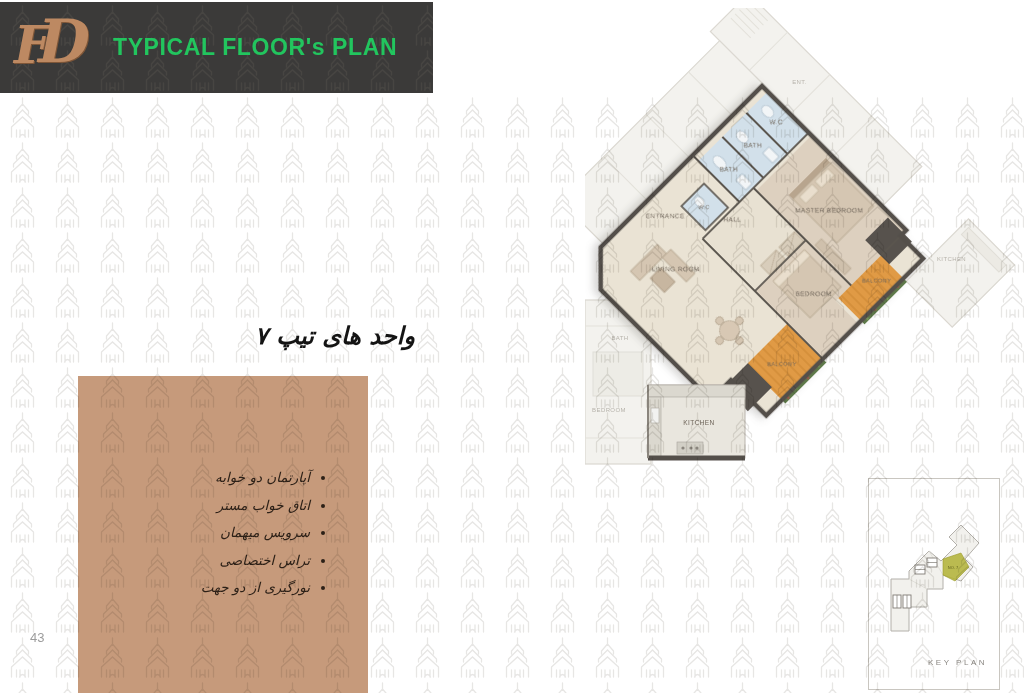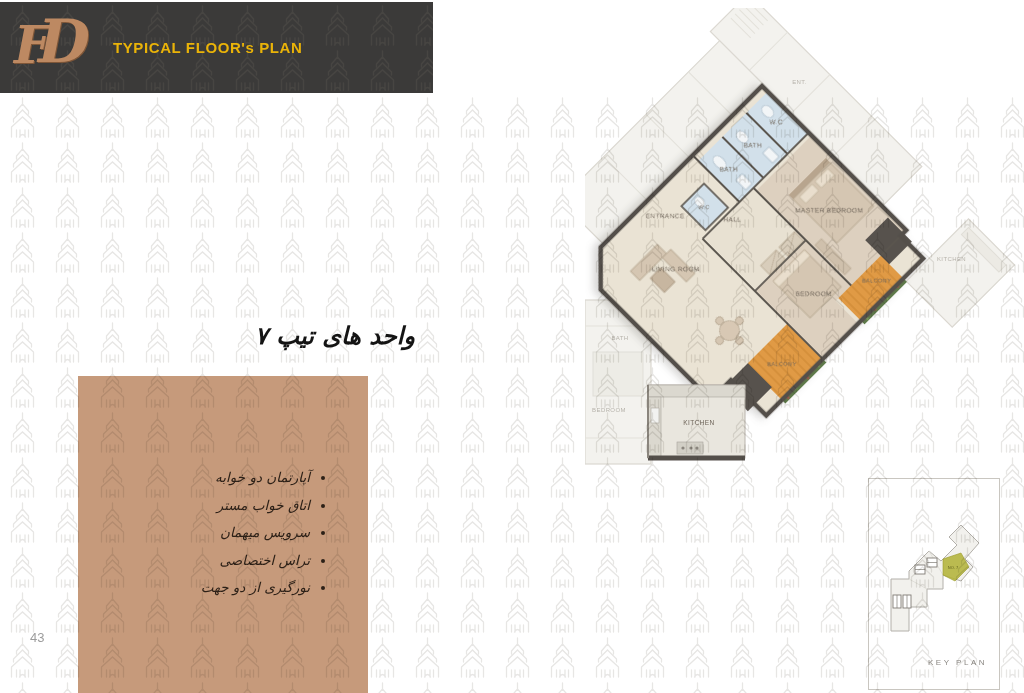--- a/index.html
+++ b/index.html
@@ -6,21 +6,21 @@
   #page{position:relative;width:1024px;height:693px;overflow:hidden;background:#ffffff;
         font-family:"Liberation Sans",sans-serif;}
   
   #header{position:absolute;left:0;top:2px;width:433px;height:91px;background:#3b3a39;z-index:10;}
   #header .wm{position:absolute;inset:0;}
   #logo{position:absolute;left:8px;top:0px;width:90px;height:91px;color:#bd8962;
         font-family:"DejaVu Serif",serif;font-style:italic;font-weight:bold;z-index:2;}
   #logo .lf{position:absolute;left:6px;top:12px;font-size:52px;text-shadow:1px 1px 0 #7e5638;}
   #logo .ld{position:absolute;left:30px;top:4px;font-size:60px;text-shadow:1px 1px 0 #7e5638;}
   #header h1{position:absolute;left:113px;top:0;height:91px;display:flex;align-items:center;margin:0;
-        color:#eab308;font-size:15px;font-weight:600;letter-spacing:.6px;z-index:2;}
+        color:#22c55e;font-size:23px;font-weight:600;letter-spacing:.6px;z-index:2;}
   
   #page-wm{position:absolute;left:0;top:94px;width:1024px;height:599px;z-index:40;
         pointer-events:none;mix-blend-mode:multiply;}
   
   #heading-fa{position:absolute;left:205px;top:322px;width:210px;text-align:right;
         font-family:"DejaVu Sans",sans-serif;font-weight:bold;font-style:italic;
         font-size:24px;color:#141414;z-index:3;direction:rtl;}
   
   #panel{position:absolute;left:78px;top:376px;width:290px;height:317px;background:#c69a7b;z-index:2;}
   #panel ul{direction:rtl;margin:0;padding:88px 58px 0 24px;list-style:disc;}

